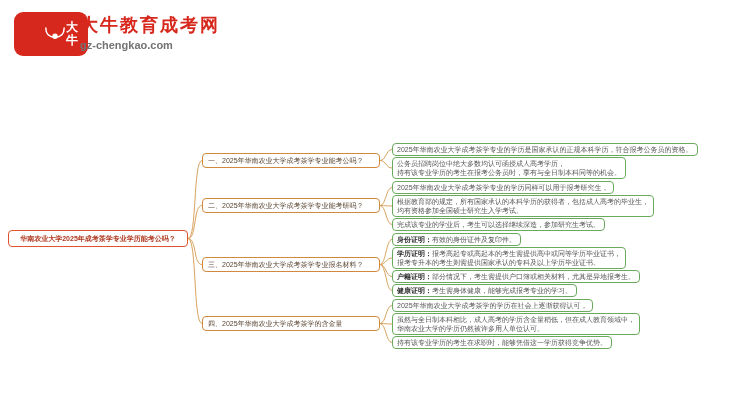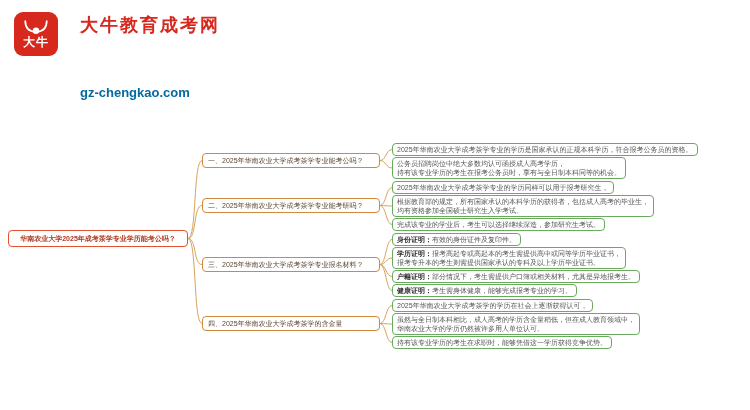--- a/index.html
+++ b/index.html
@@ -1,27 +1,27 @@
 <!DOCTYPE html>
 <html><head>
 <meta charset="utf-8">
 <style>
   html,body{margin:0;padding:0;background:#fff;}
   body{width:750px;height:410px;font-family:"Liberation Sans","DejaVu Sans",sans-serif;overflow:hidden;}
   #canvas{position:relative;width:750px;height:410px;background:#fff;}
 
   
   .logo{position:absolute;left:14px;top:12px;width:44px;height:44px;background:#d7281e;
-        border-radius:9px;display:flex;flex-direction:column;align-items:center;
-        justify-content:center;color:#fff;text-decoration:none;cursor:pointer;}
+        border-radius:9px;display:flex;flex-direction:row;align-items:center;
+        justify-content:center;color:#fff;text-decoration:none;cursor:pointer;padding-left:30px;}
   .logo svg{display:block;margin-bottom:1px;}
   .logo-text{font-size:12px;font-weight:bold;line-height:13px;letter-spacing:1px;}
   .brand-col{position:absolute;left:80px;top:14px;}
   .site-name{font-size:18px;font-weight:bold;color:#d7281e;letter-spacing:2px;line-height:22px;}
-  .site-url{font-size:13px;font-weight:bold;color:#0369a1;line-height:18px;margin-top:48px;}
+  .site-url{font-size:11px;font-weight:bold;color:#737373;line-height:18px;}
 
   
   .connectors{position:absolute;left:0;top:0;pointer-events:none;}
   .node{position:absolute;box-sizing:border-box;background:#fff;border-radius:4px;white-space:nowrap;overflow:hidden;}
   .root{left:8px;top:230px;width:180px;height:17px;border:1px solid #e0532e;color:#b03a21;
         font-size:7px;font-weight:bold;line-height:13px;padding:1px 4px;text-align:center;}
   .branch{left:202px;width:178px;height:15px;border:1px solid #d18a3d;color:#5a4632;
           font-size:7px;line-height:11px;padding:1px 5px;}
   .leaf{left:392px;border:1px solid #6aaa5f;color:#555;font-size:7px;line-height:9px;padding:1px 4px;}
   .leaf .line{white-space:nowrap;}

